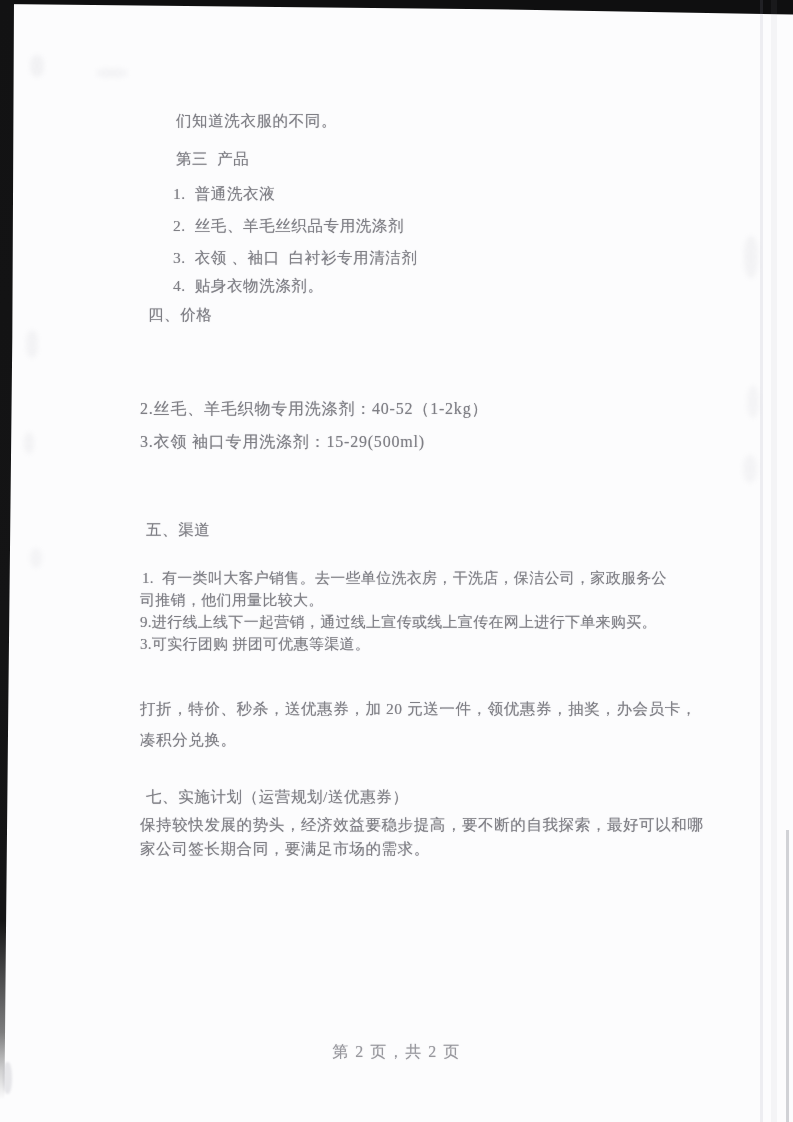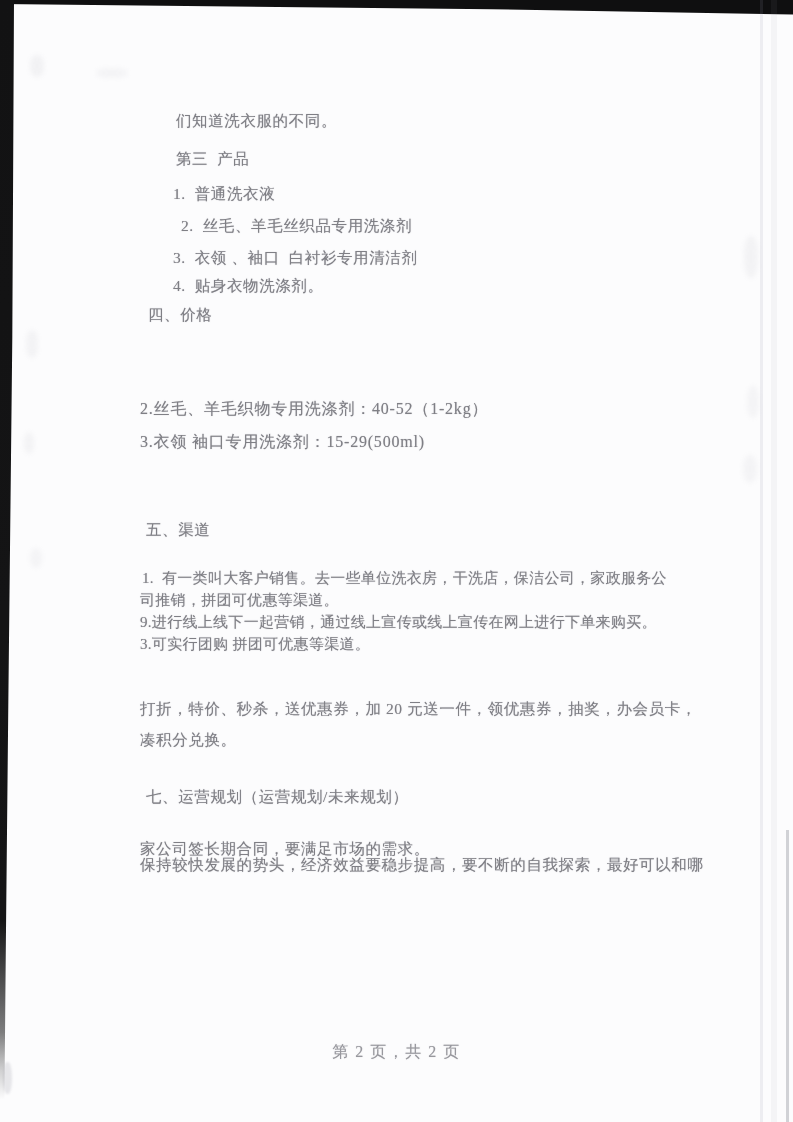--- a/index.html
+++ b/index.html
@@ -70,35 +70,35 @@
   <div class="smudge" style="left:30px;top:548px;width:12px;height:20px;opacity:.08"></div>
   <div class="smudge" style="left:744px;top:236px;width:14px;height:42px;opacity:.09"></div>
   <div class="smudge" style="left:747px;top:386px;width:12px;height:32px;opacity:.08"></div>
   <div class="smudge" style="left:743px;top:455px;width:14px;height:28px;opacity:.08"></div>
   <div class="smudge" style="left:3px;top:1062px;width:9px;height:32px;opacity:.22;filter:blur(1px)"></div>
 
   <div class="t" style="left:176px;top:112px">们知道洗衣服的不同。</div>
 
   <div class="t" style="left:176px;top:150px">第三  产品</div>
   <div class="t" style="left:173px;top:185px">1.  普通洗衣液</div>
-  <div class="t" style="left:181px;top:217px">2.  丝毛、羊毛丝织品专用洗涤剂</div>
+  <div class="t" style="left:173px;top:217px">2.  丝毛、羊毛丝织品专用洗涤剂</div>
   <div class="t" style="left:173px;top:249px">3.  衣领 、袖口  白衬衫专用清洁剂</div>
   <div class="t" style="left:173px;top:277px">4.  贴身衣物洗涤剂。</div>
 
   <div class="t" style="left:148px;top:306px">四、价格</div>
   <div class="t price" style="left:140px;top:399px">2.丝毛、羊毛织物专用洗涤剂：40-52（1-2kg）</div>
   <div class="t price" style="left:140px;top:432px">3.衣领 袖口专用洗涤剂：15-29(500ml)</div>
 
   <div class="t" style="left:146px;top:521px">五、渠道</div>
   <div class="t ch" style="left:142px;top:549px">1.  有一类叫大客户销售。去一些单位洗衣房，干洗店，保洁公司，家政服务公</div>
-  <div class="t ch" style="left:140px;top:571px">司推销，拼团可优惠等渠道。</div>
+  <div class="t ch" style="left:140px;top:571px">司推销，他们用量比较大。</div>
   <div class="t ch" style="left:140px;top:593px">9.进行线上线下一起营销，通过线上宣传或线上宣传在网上进行下单来购买。</div>
   <div class="t ch" style="left:140px;top:615px">3.可实行团购 拼团可优惠等渠道。</div>
 
   <div class="t" style="left:140px;top:700px">打折，特价、秒杀，送优惠券，加 20 元送一件，领优惠券，抽奖，办会员卡，</div>
   <div class="t" style="left:140px;top:731px">凑积分兑换。</div>
 
-  <div class="t" style="left:146px;top:788px">七、运营规划（运营规划/未来规划）</div>
-  <div class="t" style="left:140px;top:856px">保持较快发展的势头，经济效益要稳步提高，要不断的自我探索，最好可以和哪</div>
+  <div class="t" style="left:146px;top:788px">七、实施计划（运营规划/送优惠券）</div>
+  <div class="t" style="left:140px;top:816px">保持较快发展的势头，经济效益要稳步提高，要不断的自我探索，最好可以和哪</div>
   <div class="t" style="left:140px;top:840px">家公司签长期合同，要满足市场的需求。</div>
 
   <div class="footer" style="top:1042px">第 2 页，共 2 页</div>
 </div>
 
 </body></html>

